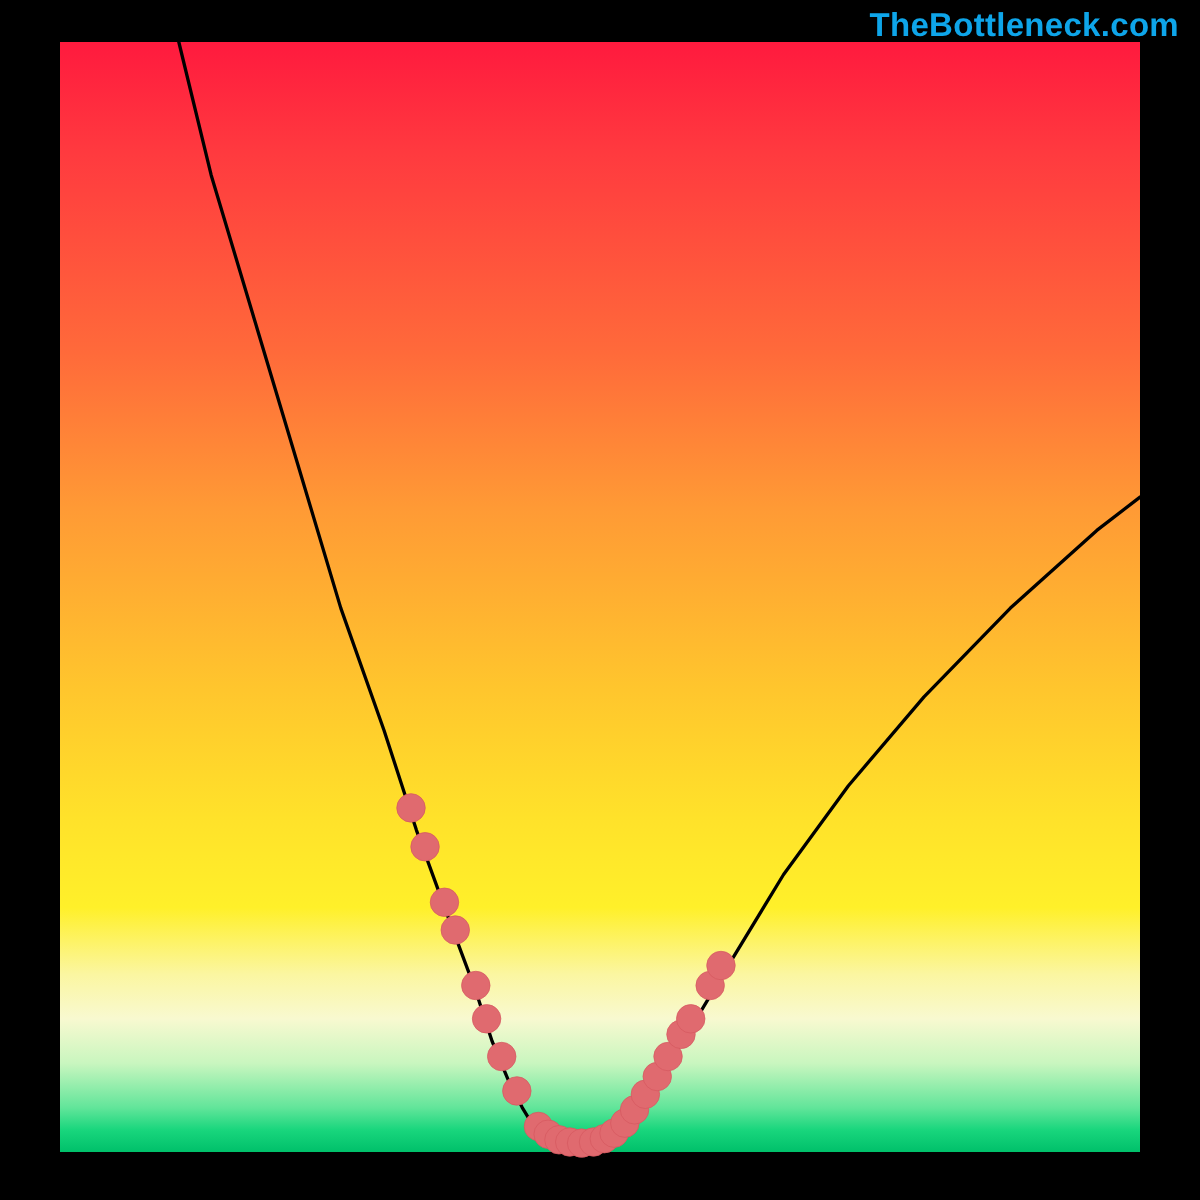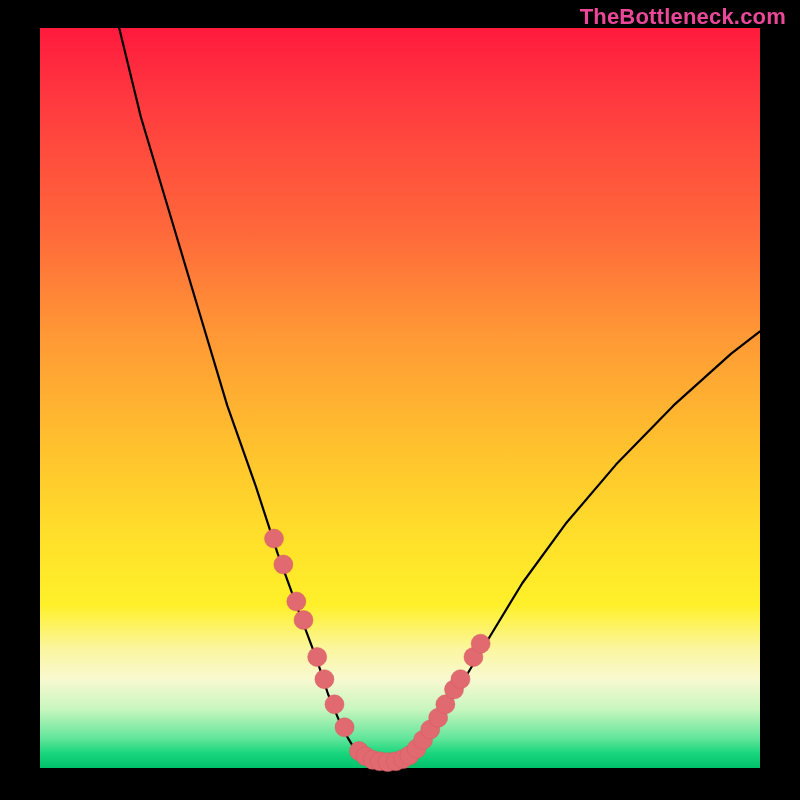--- a/index.html
+++ b/index.html
@@ -14,21 +14,21 @@
   .stage {
     position: relative;
     width: 800px;
     height: 800px;
     background: #000;
   }
   .watermark {
     position: absolute;
     top: 4px;
     right: 14px;
-    color: #ec4899;
+    color: #0ea5e9;
     font-size: 22px;
     font-weight: 600;
     letter-spacing: 0.2px;
     z-index: 4;
     user-select: none;
   }
   .plot-frame {
     position: absolute;
     left: 40px;
     top: 28px;

